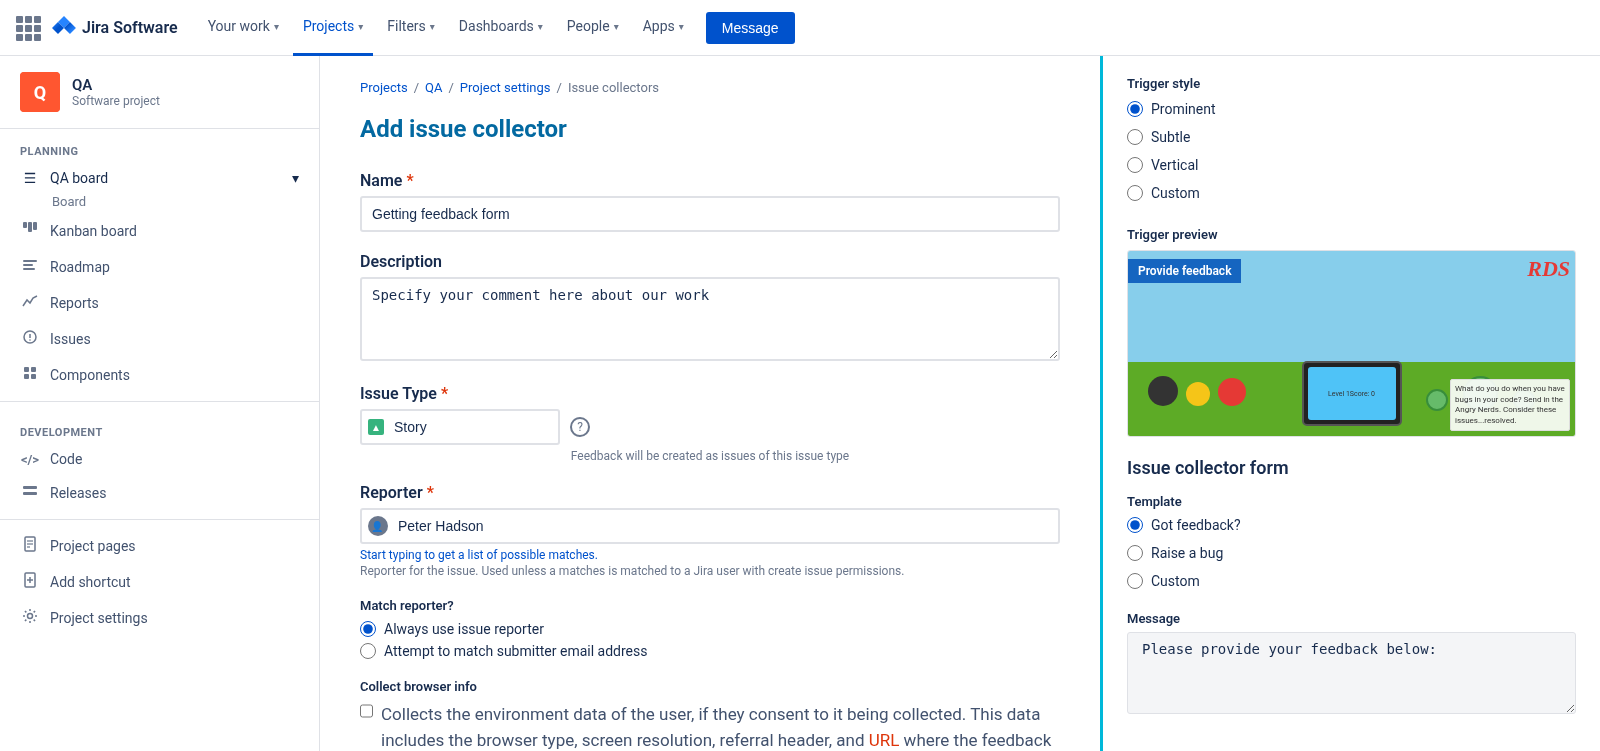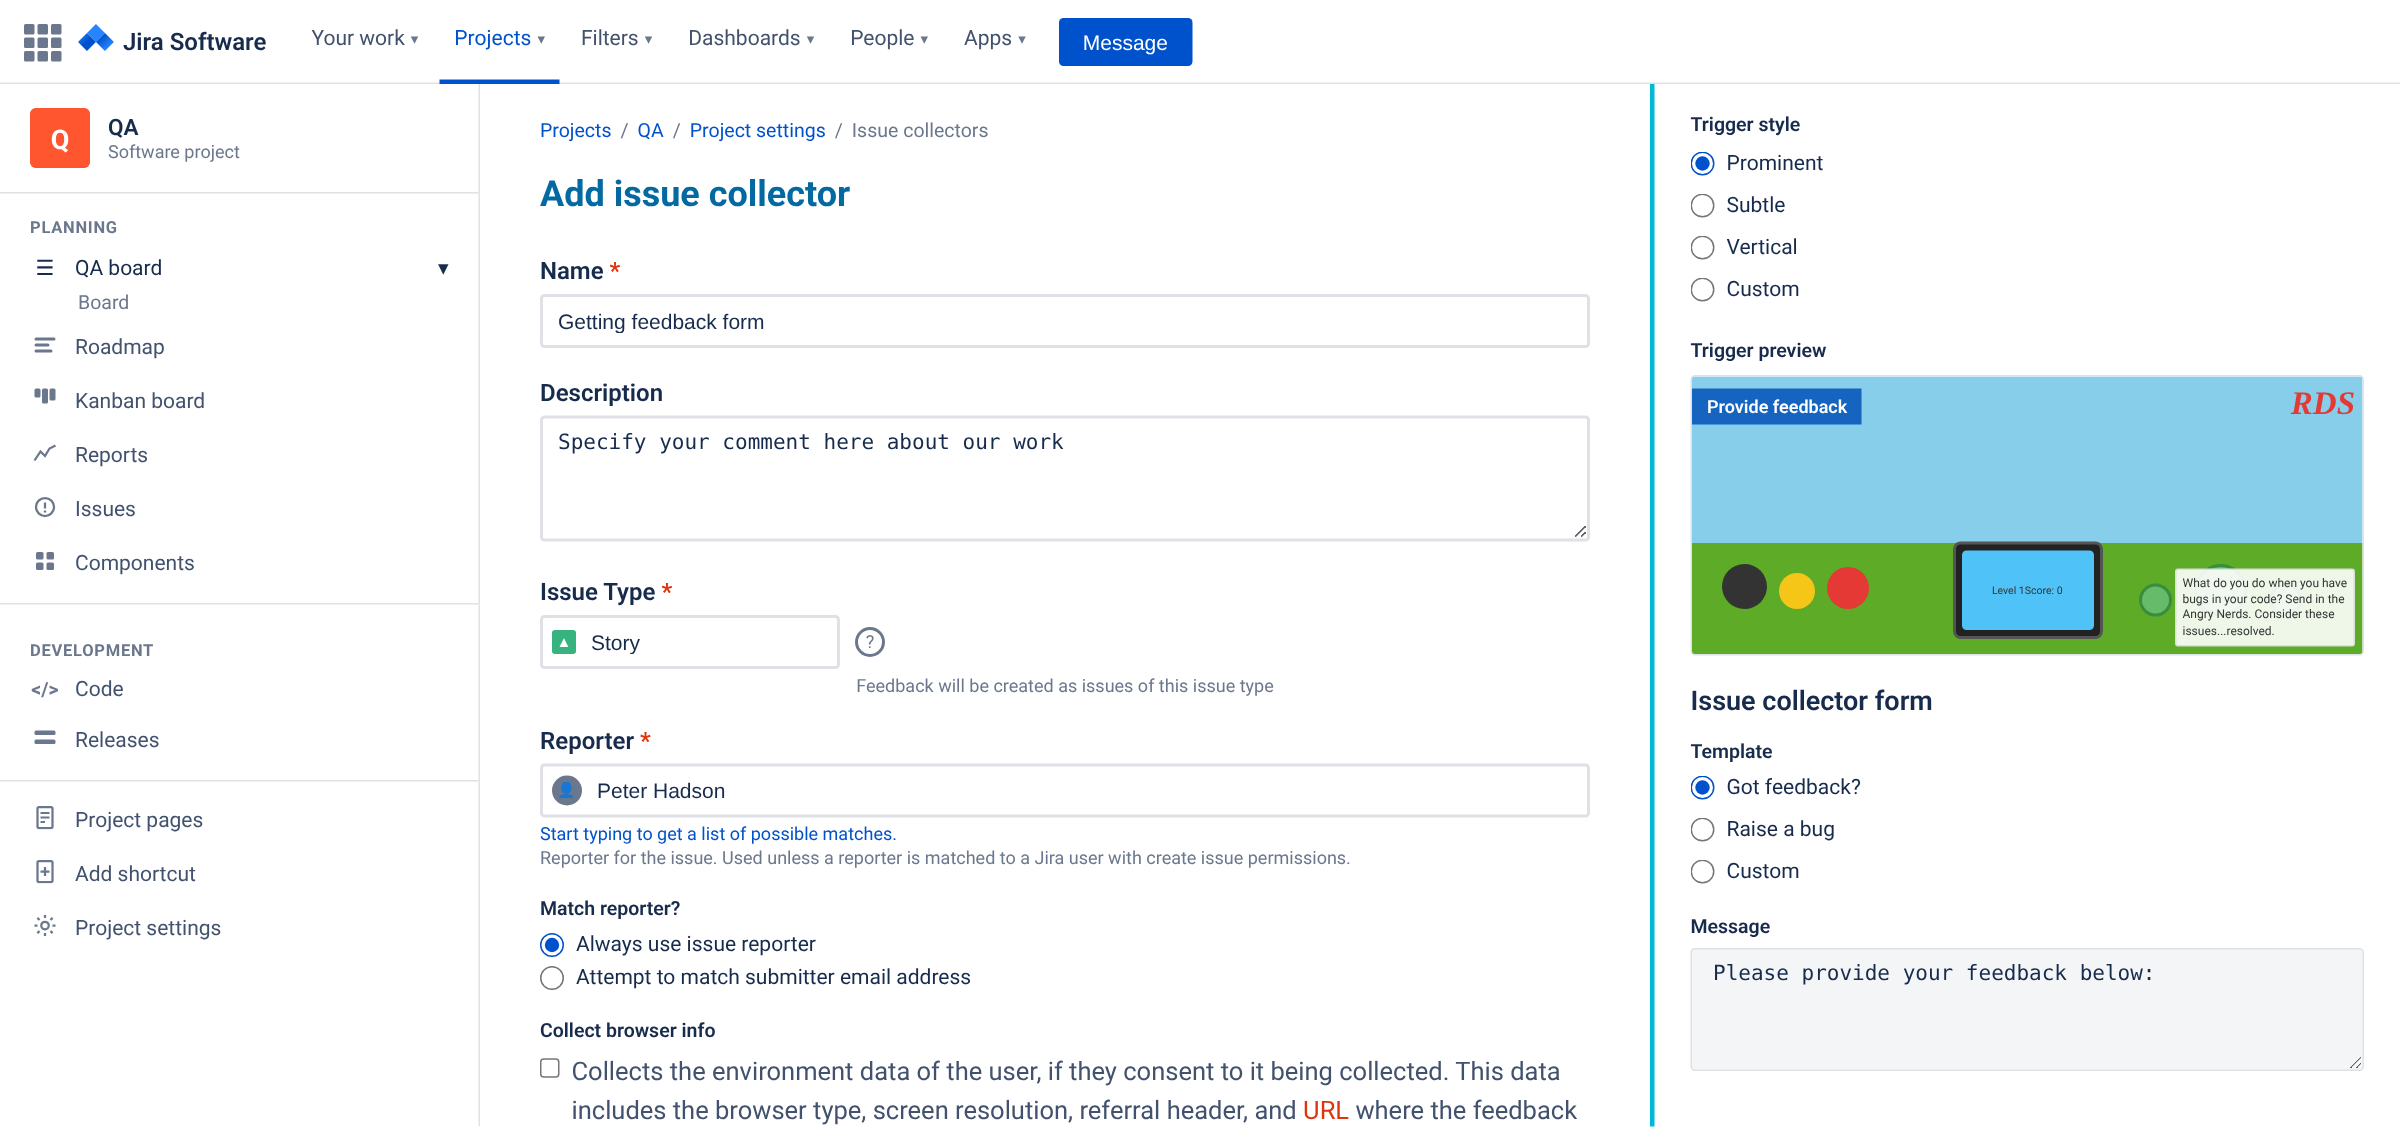--- a/index.html
+++ b/index.html
@@ -275,36 +275,36 @@
     <div class="sidebar-qa-row">
       <span style="width:20px;text-align:center;">☰</span>
       <span class="sidebar-qa-label">QA board</span>
       <span>▾</span>
     </div>
     <div class="sidebar-qa-sub">Board</div>
 
     <div class="sidebar-item">
       <span class="sidebar-item-icon">
         <svg width="16" height="16" viewBox="0 0 16 16">
+            <rect x="1" y="1" width="4" height="6" rx="1" fill="#6b778c"></rect>
+            <rect x="6" y="1" width="4" height="10" rx="1" fill="#6b778c"></rect>
+            <rect x="11" y="1" width="4" height="8" rx="1" fill="#6b778c"></rect>
+          </svg>
+      </span>
+      <span class="sidebar-item-label">Kanban board</span>
+    </div>
+    <div class="sidebar-item">
+      <span class="sidebar-item-icon">
+        <svg width="16" height="16" viewBox="0 0 16 16">
             <rect x="1" y="3" width="14" height="2" rx="1" fill="#6b778c"></rect>
             <rect x="1" y="7" width="10" height="2" rx="1" fill="#6b778c"></rect>
             <rect x="1" y="11" width="12" height="2" rx="1" fill="#6b778c"></rect>
           </svg>
       </span>
       <span class="sidebar-item-label">Roadmap</span>
-    </div>
-    <div class="sidebar-item">
-      <span class="sidebar-item-icon">
-        <svg width="16" height="16" viewBox="0 0 16 16">
-            <rect x="1" y="1" width="4" height="6" rx="1" fill="#6b778c"></rect>
-            <rect x="6" y="1" width="4" height="10" rx="1" fill="#6b778c"></rect>
-            <rect x="11" y="1" width="4" height="8" rx="1" fill="#6b778c"></rect>
-          </svg>
-      </span>
-      <span class="sidebar-item-label">Kanban board</span>
     </div>
     <div class="sidebar-item">
       <span class="sidebar-item-icon">
         <svg width="16" height="16" viewBox="0 0 16 16">
             <polyline points="1,13 5,7 8,10 11,5 15,3" stroke="#6b778c" stroke-width="1.5" fill="none"></polyline>
           </svg>
       </span>
       <span class="sidebar-item-label">Reports</span>
     </div>
     <div class="sidebar-item">
@@ -429,21 +429,21 @@
 
       <div class="form-field">
         <label class="form-label">
           <span>Reporter</span><span class="required-star"> *</span>
         </label>
         <div class="reporter-input-wrapper">
           <div class="reporter-avatar">👤</div>
           <input type="text" class="form-input reporter-input" value="Peter Hadson" style="">
         </div>
         <div class="reporter-hint">Start typing to get a list of possible matches.</div>
-        <div class="reporter-desc">Reporter for the issue. Used unless a reporter is matched to a Jira user with create issue permissions.</div>
+        <div class="reporter-desc">Reporter for the issue. Used unless a matches is matched to a Jira user with create issue permissions.</div>
       </div>
 
       <div class="match-reporter">
         <div class="match-reporter-label">Match reporter?</div>
         <label class="radio-row">
           <input type="radio" name="match_reporter" checked="" style="">
           <span>Always use issue reporter</span>
         </label>
         <label class="radio-row">
           <input type="radio" name="match_reporter" style="">

